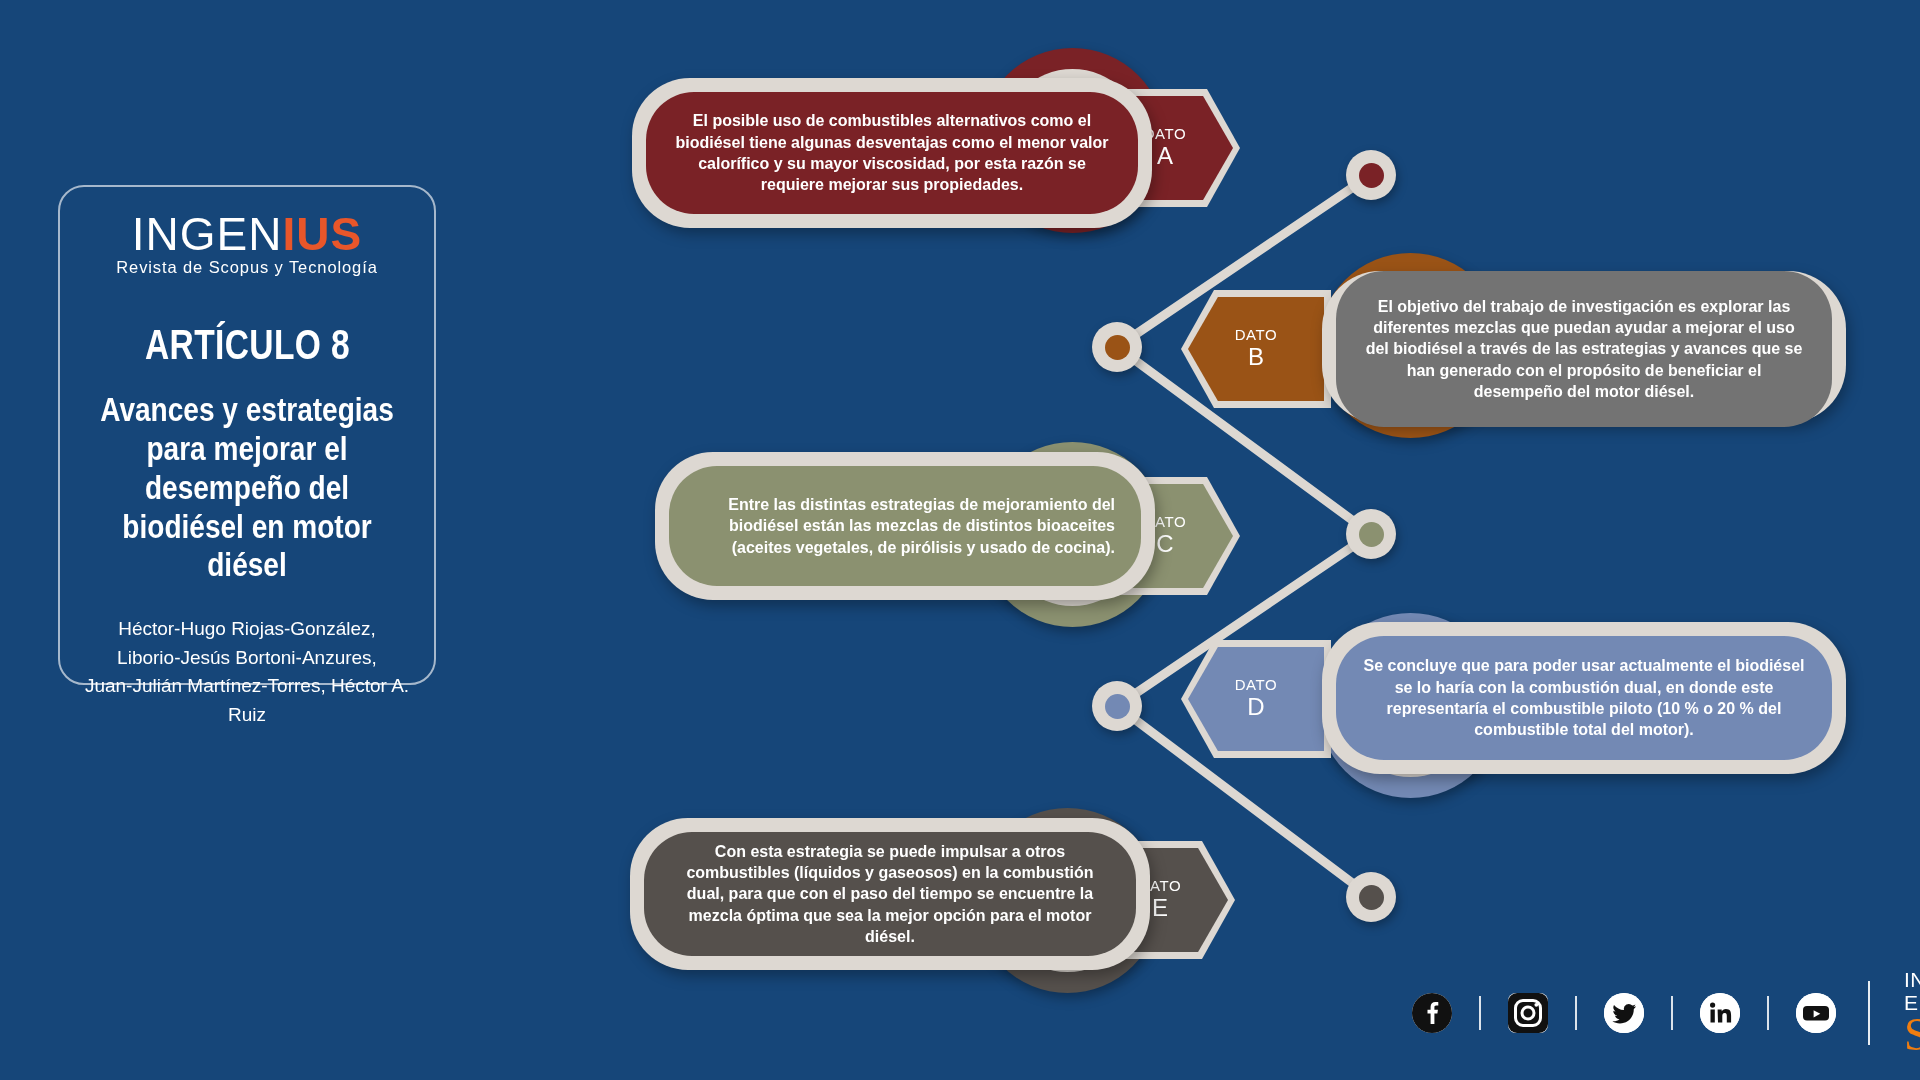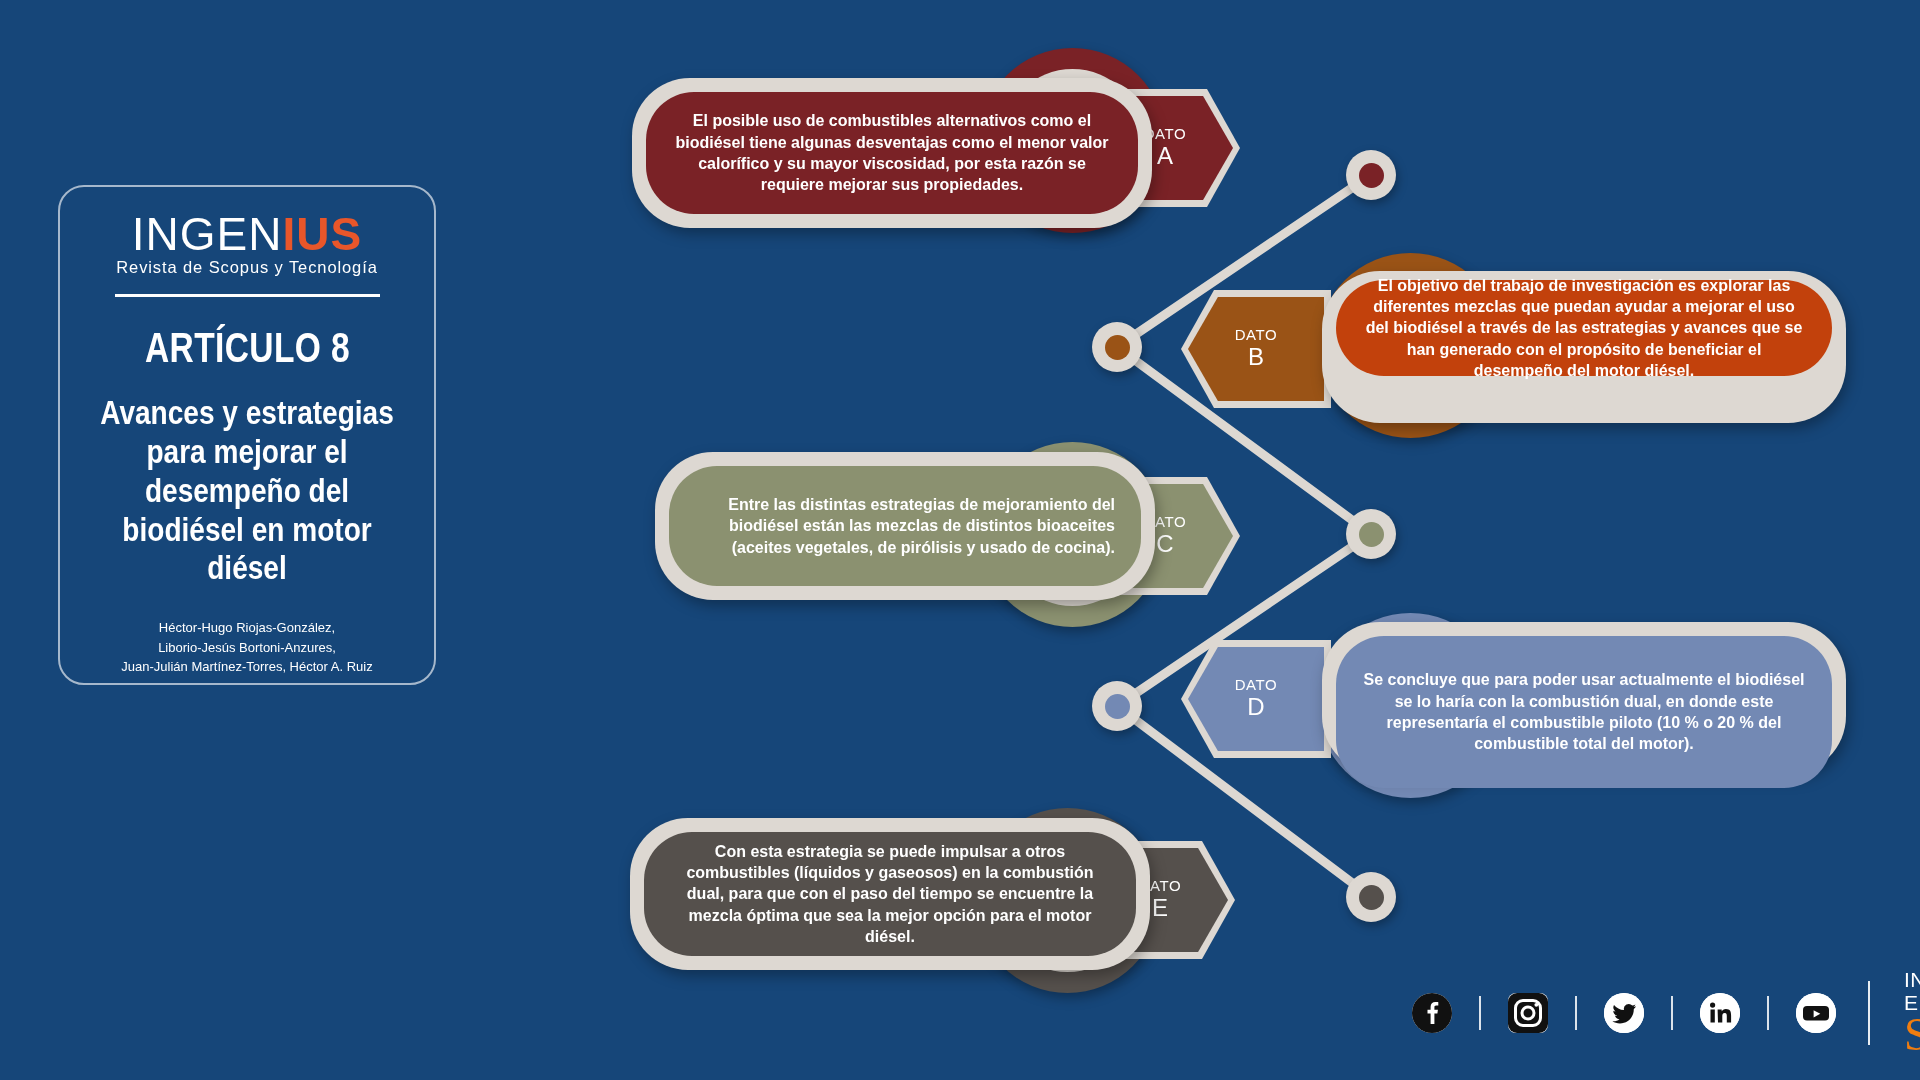--- a/index.html
+++ b/index.html
@@ -50,21 +50,21 @@
     white-space:nowrap;
   }
   .article-title {
     margin-top:22px;
     color:#fff; font-size:33px; font-weight:700; line-height:1.18;
     text-align:center; width:360px;
     transform:scaleX(.85); transform-origin:center;
   }
   .authors {
     margin-top:30px;
-    color:#fff; font-size:13px; line-height:1.5; text-align:center;
+    color:#fff; font-size:19px; line-height:1.5; text-align:center;
     width:340px;
   }
 
   
   #connectors { position:absolute; left:0; top:0; width:1920px; height:1080px; }
 
   
   .row { position:absolute; }
 
   
@@ -194,21 +194,21 @@
     <div class="ring" style="left:1350px;top:285px;width:121px;height:121px;background:#9a5316;filter:none;"></div>
 
     <div class="hex-outer" style="left:1181px;top:290px;">
       <div class="hex-inner" style="background:#9a5316;">
         <span class="hex-label">DATO</span>
         <span class="hex-letter">B</span>
       </div>
     </div>
 
     <div class="bub-outer" style="left:1322px;top:271px;width:524px;height:152px;"></div>
-    <div class="bub-inner" style="left:1336px;top:280px;width:496px;height:96px;background:#c2410c;">
+    <div class="bub-inner" style="left:1336px;top:271px;width:496px;height:156px;background:#737373;">
       <span>El objetivo del trabajo de investigación es explorar las diferentes mezclas que puedan ayudar a mejorar el uso del biodiésel a través de las estrategias y avances que se han generado con el propósito de beneficiar el desempeño del motor diésel.</span>
     </div>
 
     <div class="node" style="left:1092px;top:322px;">
       <div class="node-core" style="background:#9a5316;"></div>
     </div>
   </div>
 
   <div class="row">
     <div class="ring" style="left:980px;top:442px;width:185px;height:185px;background:#8b9170;"></div>
@@ -238,21 +238,21 @@
     <div class="ring" style="left:1350px;top:645px;width:121px;height:121px;background:#7389b4;filter:none;"></div>
 
     <div class="hex-outer" style="left:1181px;top:640px;">
       <div class="hex-inner" style="background:#7389b4;">
         <span class="hex-label">DATO</span>
         <span class="hex-letter">D</span>
       </div>
     </div>
 
     <div class="bub-outer" style="left:1322px;top:622px;width:524px;height:152px;"></div>
-    <div class="bub-inner" style="left:1336px;top:636px;width:496px;height:152px;background:#7389b4;">
+    <div class="bub-inner" style="left:1336px;top:636px;width:496px;height:124px;background:#7389b4;">
       <span>Se concluye que para poder usar actualmente el biodiésel se lo haría con la combustión dual, en donde este representaría el combustible piloto (10 % o 20 % del combustible total del motor).</span>
     </div>
 
     <div class="node" style="left:1092px;top:681px;">
       <div class="node-core" style="background:#7389b4;"></div>
     </div>
   </div>
 
   <div class="row">
     <div class="ring" style="left:975px;top:808px;width:185px;height:185px;background:#55504c;"></div>

